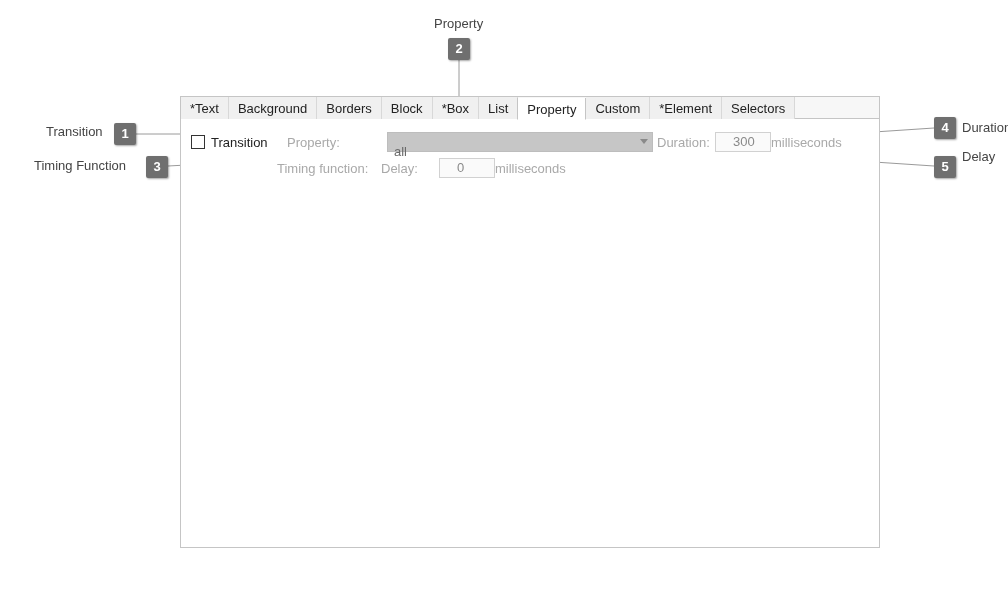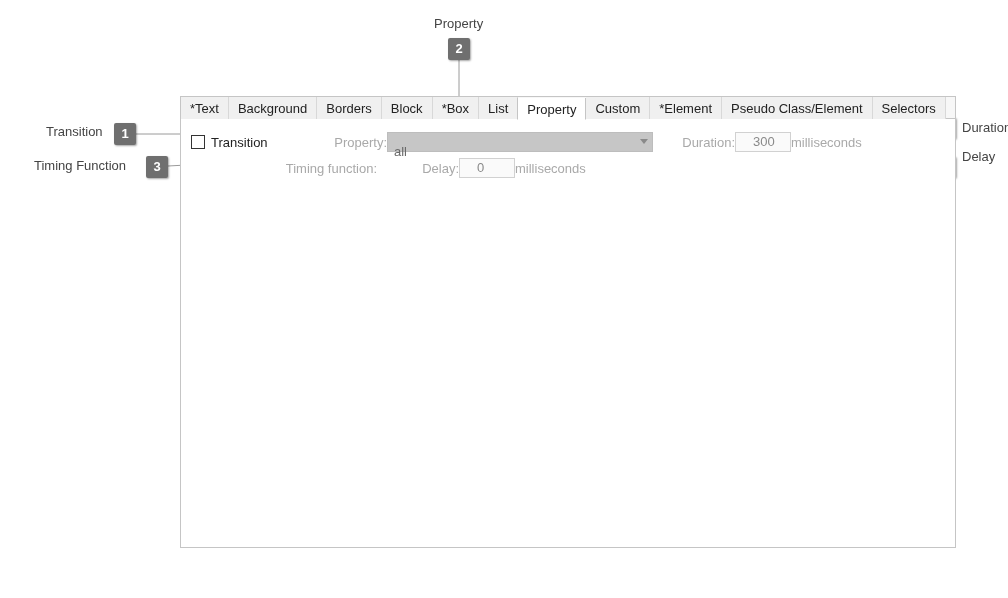--- a/index.html
+++ b/index.html
@@ -13,21 +13,21 @@
     color: #333;
     position: relative;
     overflow: hidden;
   }
 
   
   .panel {
     position: absolute;
     left: 180px;
     top: 96px;
-    width: 776px;
+    width: 700px;
     height: 452px;
     border: 1px solid #c5c5c5;
     background: #ffffff;
     box-sizing: border-box;
   }
 
   .tabstrip {
     display: flex;
     border-bottom: 1px solid #c5c5c5;
     background: #f7f7f7;
@@ -81,24 +81,23 @@
     font-size: 13px;
     color: #222;
     margin-right: 10px;
     width: 66px;
   }
 
   .field-label {
     color: #a9a9a9;
     font-size: 13px;
     white-space: nowrap;
-    text-align: right;
   }
   .field-label.col-prop   { width: 100px; }
-  .field-label.col-dur    { width: 58px; margin-left: 24px; }
+  .field-label.col-dur    { width: 58px; margin-left: 4px; }
   .unit-label { color: #a9a9a9; font-size: 13px; margin-left: 0; }
 
   .combo {
     flex: 0 0 auto;
     width: 266px;
     height: 20px;
     background: #c6c6c6;
     border: 1px solid #bdbdbd;
     box-sizing: border-box;
     color: #696969;
@@ -196,21 +195,20 @@
   <div class="tabstrip">
     <div class="tab">*Text</div>
     <div class="tab">Background</div>
     <div class="tab">Borders</div>
     <div class="tab">Block</div>
     <div class="tab">*Box</div>
     <div class="tab">List</div>
     <div class="tab active">Property</div>
     <div class="tab">Custom</div>
     <div class="tab">*Element</div>
-    <div class="tab">Pseudo Class/Element</div>
     <div class="tab">Selectors</div>
   </div>
 
   <div class="panel-body">
 
     <div class="row">
       <span class="chk"></span>
       <span class="chk-label">Transition</span>
 
       <span class="field-label col-prop">Property:</span>

